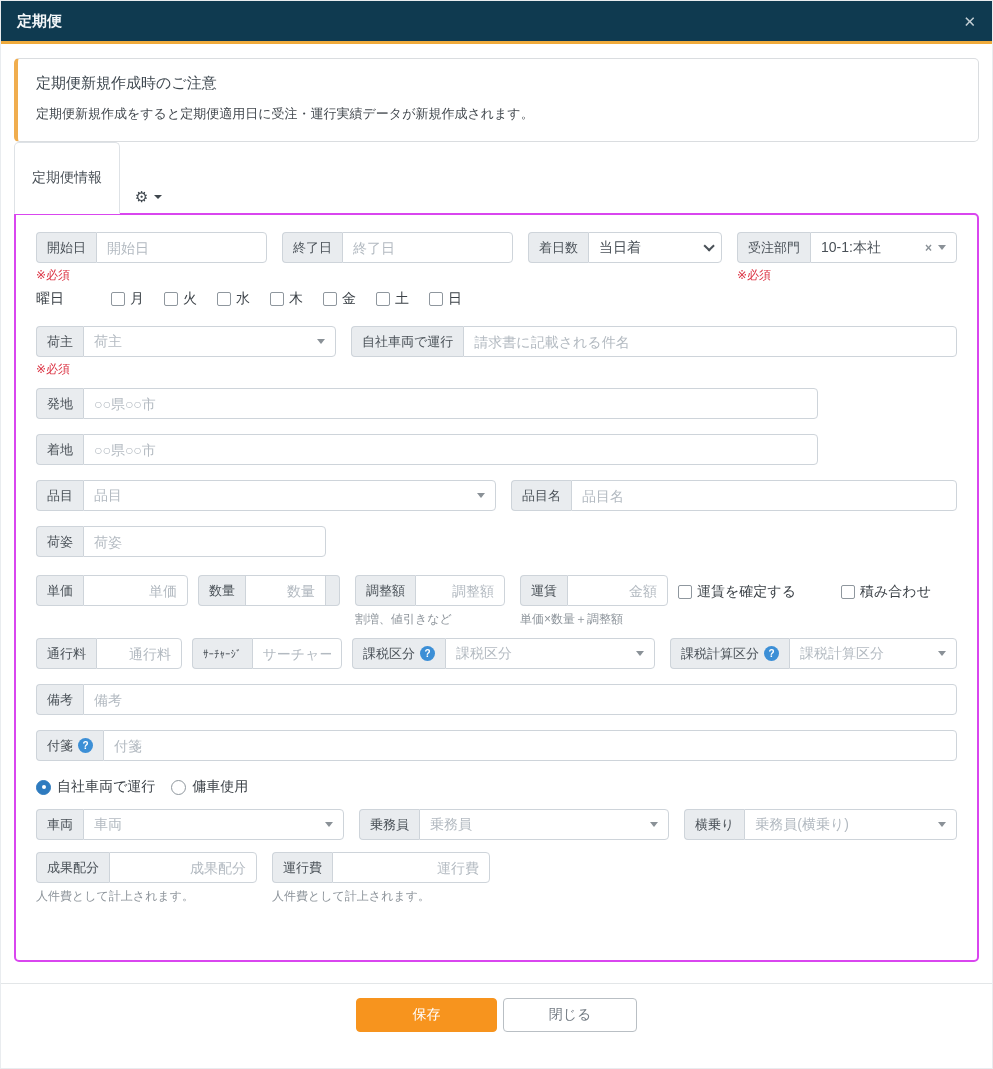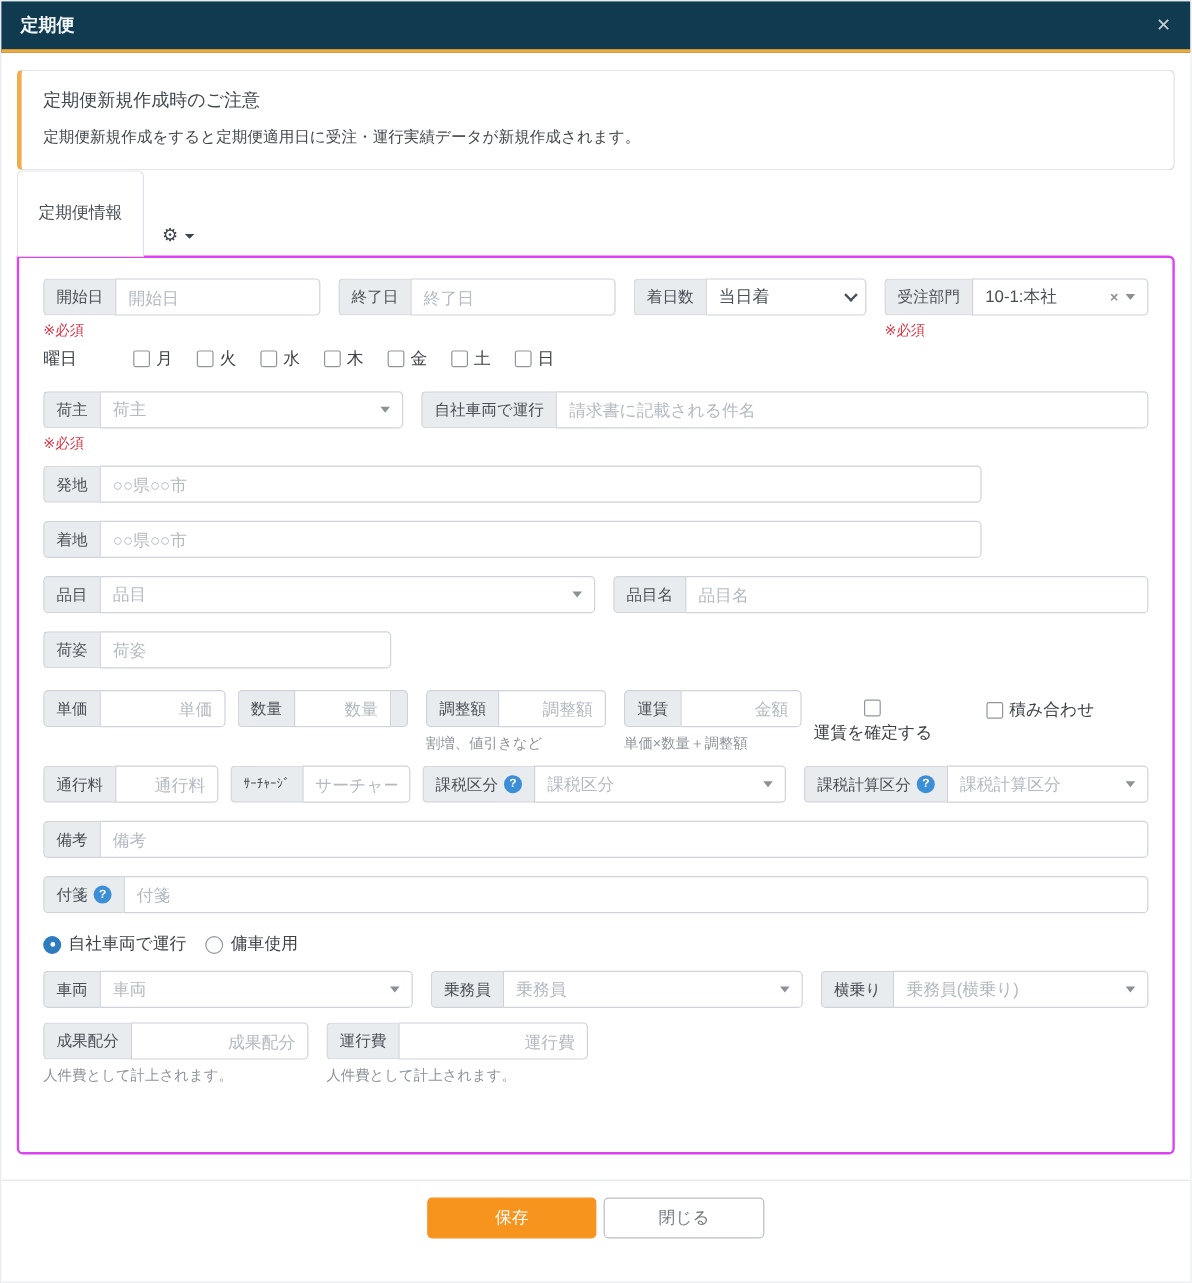--- a/index.html
+++ b/index.html
@@ -279,21 +279,21 @@
         </div>
         <span class="helper">割増、値引きなど</span>
       </div>
       <div class="fcol g15" style="width:148px;">
         <div class="igroup">
           <span class="addon">運賃</span>
           <input type="text" class="num" placeholder="金額" style="">
         </div>
         <span class="helper">単価×数量＋調整額</span>
       </div>
-      <label class="cb-item g10" style="margin-top:8px;flex-direction:column;">
+      <label class="cb-item g10" style="margin-top:8px;">
         <span class="cb"></span>
         <span>運賃を確定する</span>
       </label>
       <label class="cb-item" style="margin-left:45px; margin-top:8px;">
         <span class="cb"></span>
         <span>積み合わせ</span>
       </label>
     </div>
 
     <div class="frow" style="margin-top:10px;">

